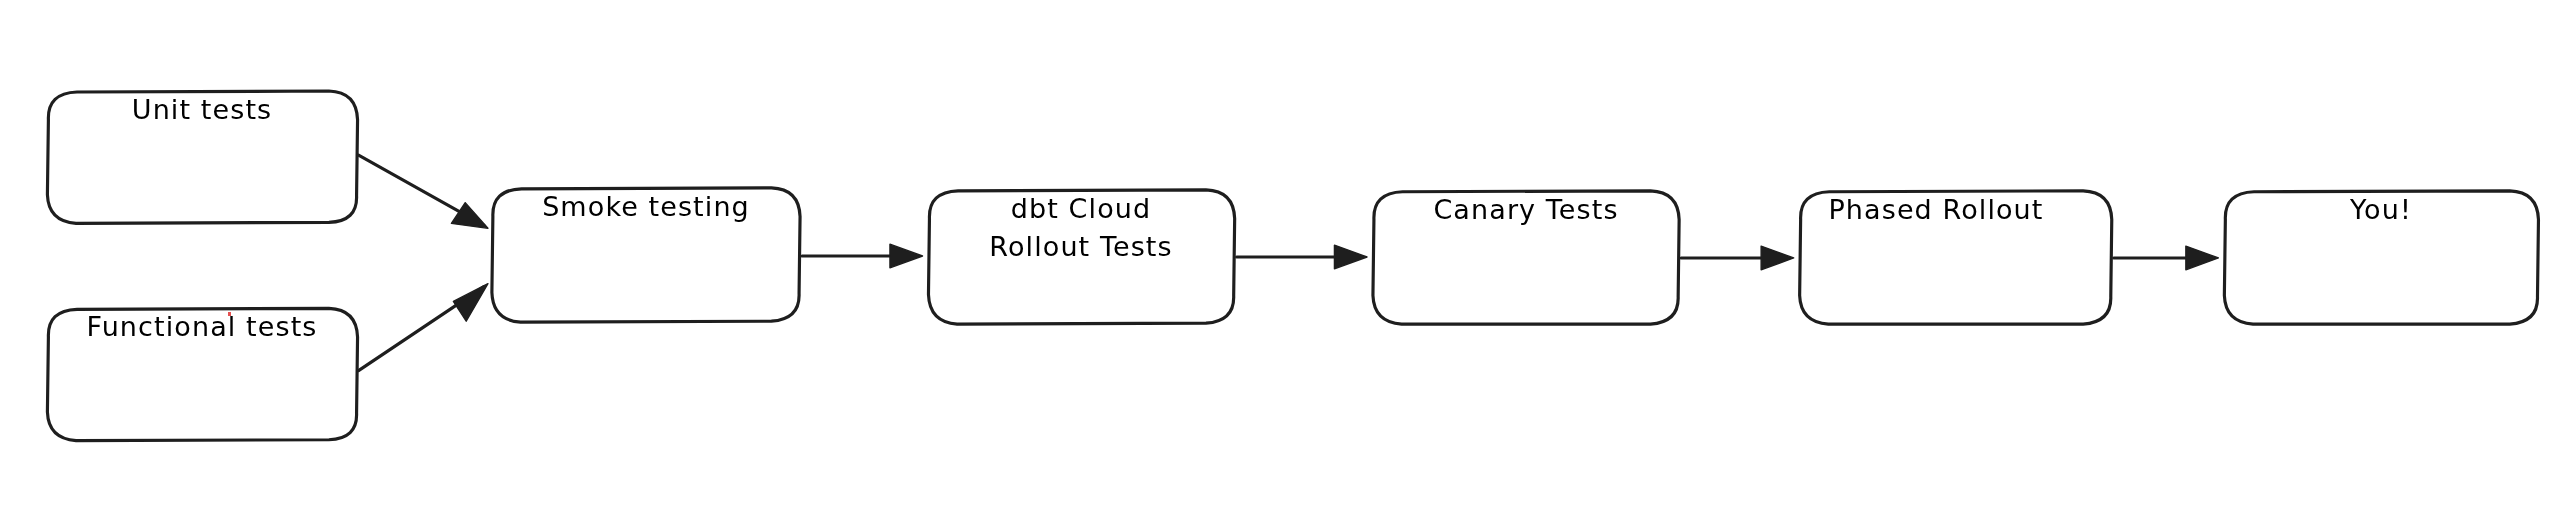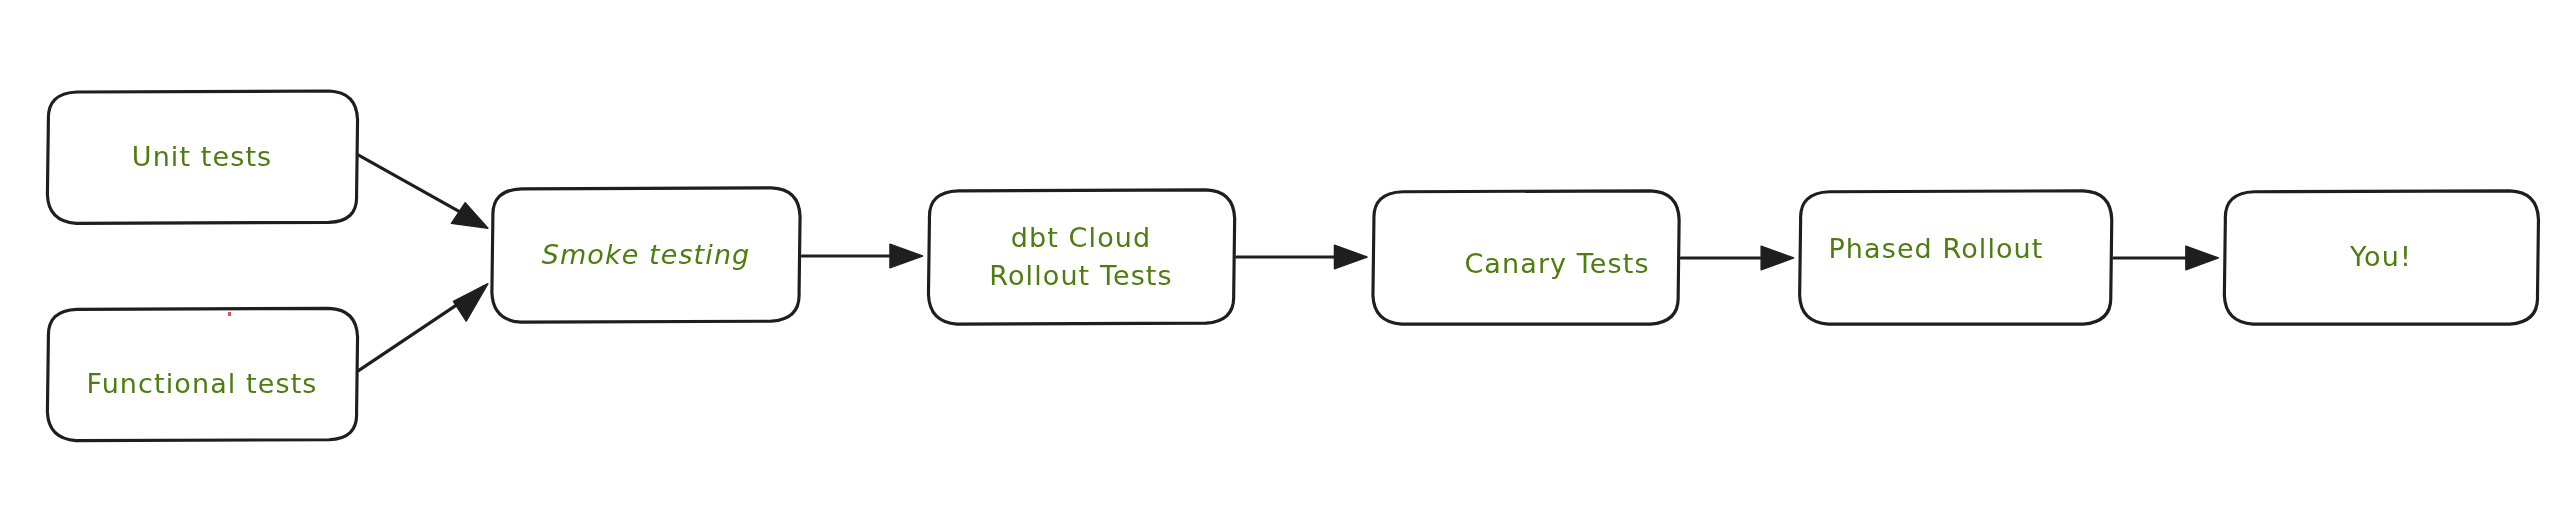--- a/index.html
+++ b/index.html
@@ -39,23 +39,23 @@
     fill: #1e1e1e;
     stroke: #1e1e1e;
     stroke-width: 1.4;
     stroke-linejoin: round;
   }
   .node-label {
     position: absolute;
     display: flex;
     flex-direction: column;
     align-items: center;
-    justify-content: center;
+    justify-content: flex-start;
     text-align: center;
-    color: #4d7c0f;
+    color: #000000;
     font-family: "DejaVu Sans", sans-serif;
     font-size: 27px;
     font-weight: 400;
     letter-spacing: 1.1px;
     line-height: 1.42;
     pointer-events: none;
     white-space: pre;
   }
   .node-label .line { display: block; }
   .red-speck {
@@ -128,34 +128,34 @@
   </svg>
 
   <div class="node-label" style="left:47px; top:91px; width:310px; height:132px;">
     <span class="line">Unit tests</span>
   </div>
 
   <div class="node-label" style="left:47px; top:308px; width:310px; height:152px;">
     <span class="line">Functional tests</span>
   </div>
 
-  <div class="node-label" style="left:492px; top:188px; width:308px; height:134px;font-style:italic;">
+  <div class="node-label" style="left:492px; top:188px; width:308px; height:134px;">
     <span class="line">Smoke testing</span>
   </div>
 
   <div class="node-label" style="left:928px; top:190px; width:306px; height:134px;">
     <span class="line">dbt Cloud</span>
     <span class="line">Rollout Tests</span>
   </div>
 
-  <div class="node-label" style="left:1373px; top:191px; width:306px; height:147px;padding-left:31px;">
+  <div class="node-label" style="left:1373px; top:191px; width:306px; height:147px;">
     <span class="line">Canary Tests</span>
   </div>
 
-  <div class="node-label" style="left:1800px; top:183px; width:272px; height:133px;">
+  <div class="node-label" style="left:1800px; top:191px; width:272px; height:133px;">
     <span class="line">Phased Rollout</span>
   </div>
 
   <div class="node-label" style="left:2224px; top:191px; width:314px; height:133px;">
     <span class="line">You!</span>
   </div>
 
   <div class="red-speck" style="left:228px; top:312px;"></div>
 
 </div>

